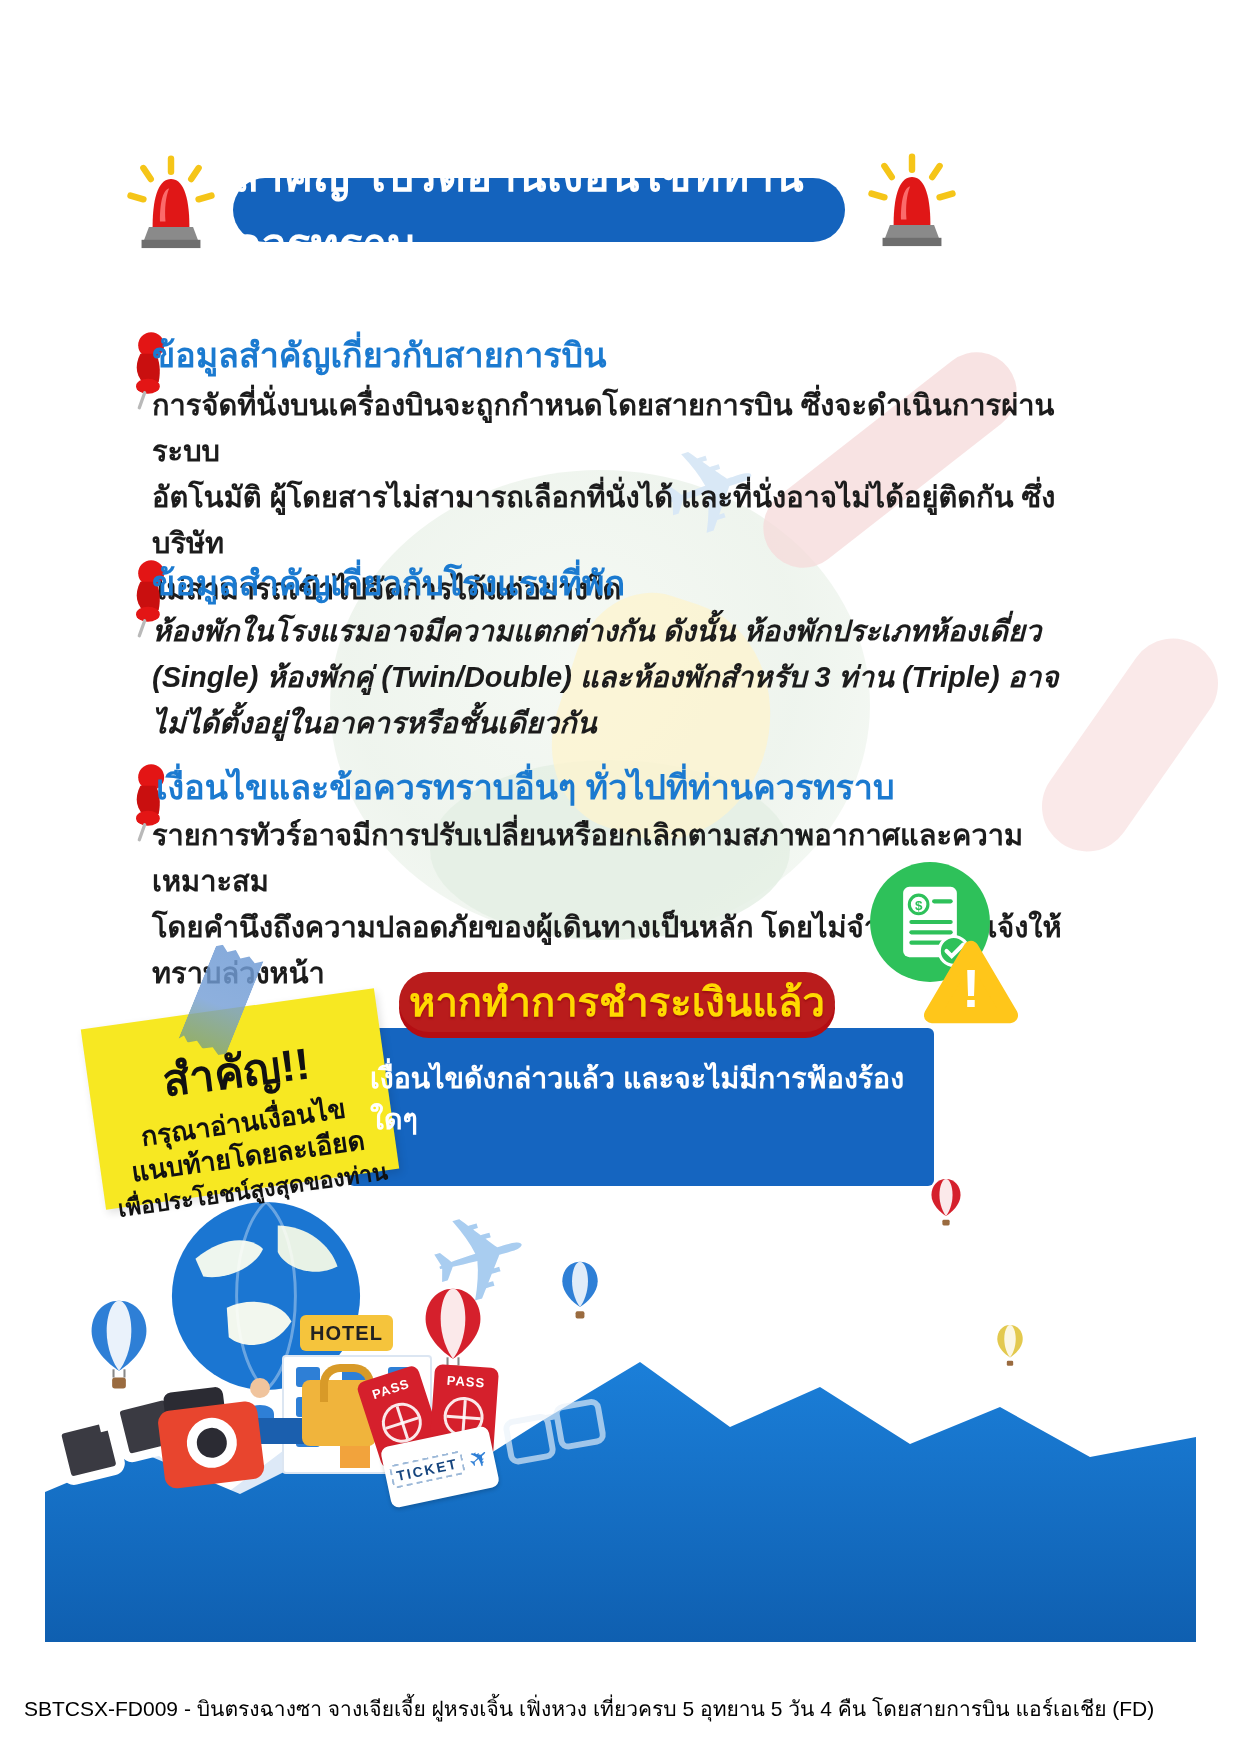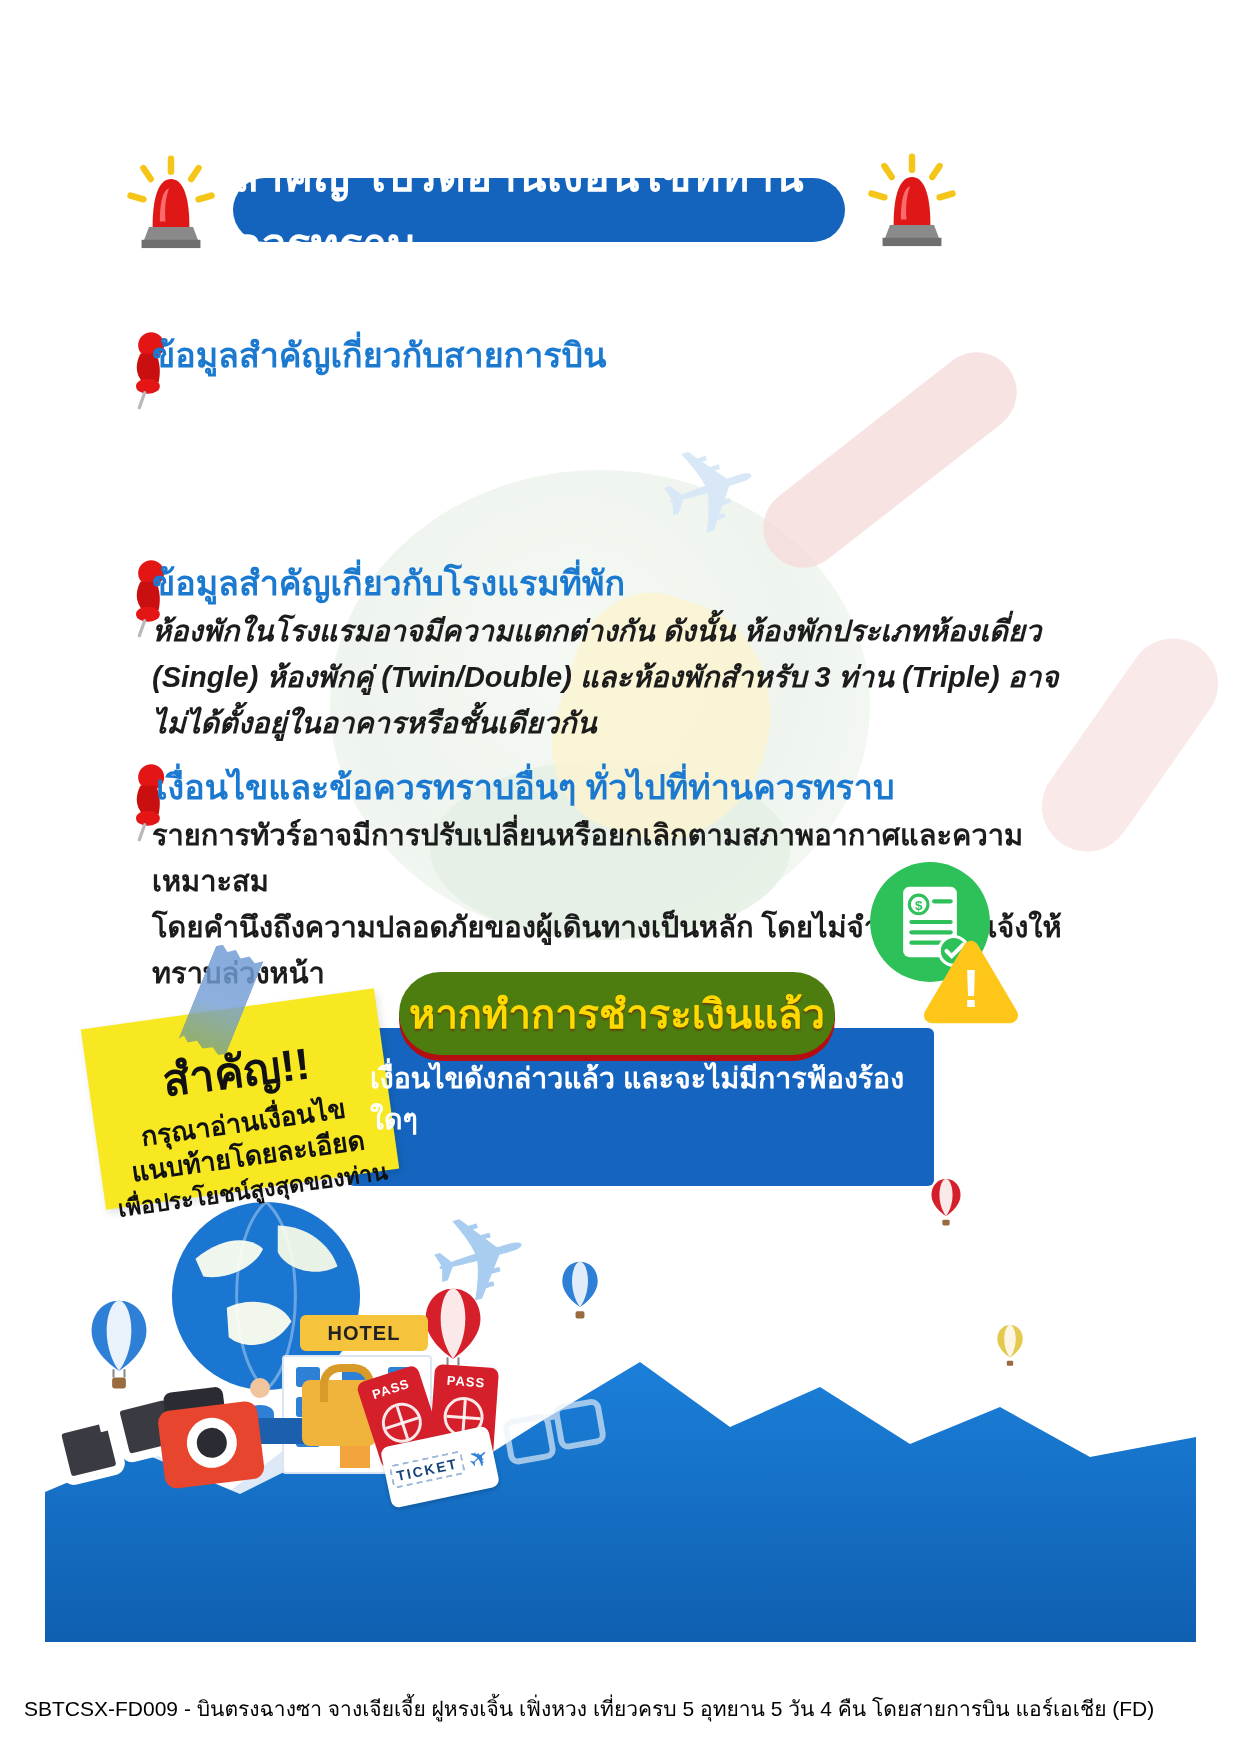--- a/index.html
+++ b/index.html
@@ -37,31 +37,31 @@
     z-index:4;box-shadow:2px 4px 8px rgba(0,0,0,.12);}
   .note-inner{position:absolute;left:0;top:28px;width:100%;text-align:center;color:#111;}
   .note-title{font-size:44px;font-weight:bold;transform:rotate(1deg);}
   .note-line{font-size:26.5px;font-weight:bold;line-height:34px;}
   .tape{left:196px;top:948px;width:50px;height:104px;z-index:5;transform:rotate(22deg);
     background:linear-gradient(180deg, rgba(113,156,213,.85) 0%, rgba(113,156,213,.8) 55%, rgba(130,165,120,.85) 100%);
     clip-path:polygon(0 4%,12% 0,26% 5%,40% 0,55% 6%,70% 1%,85% 5%,100% 0,100% 96%,86% 100%,70% 95%,52% 100%,36% 95%,20% 100%,8% 95%,0 100%);}
 
   
   .paybox{left:348px;top:1028px;width:586px;height:158px;background:#1565c0;border-radius:6px;z-index:3;}
-  .paybanner{left:399px;top:972px;width:436px;height:83px;background:#4d7c0f;border-radius:42px;z-index:4;
+  .paybanner{left:399px;top:972px;width:436px;height:60px;background:#b91c1c;border-radius:42px;z-index:4;
     display:flex;align-items:center;justify-content:center;box-shadow:0 6px 0 #b40d12;}
   .paybanner span{color:#ffd900;font-size:40px;font-weight:bold;text-shadow:0 2px 2px rgba(120,0,0,.45);}
   .paytext{left:370px;top:1058px;width:548px;z-index:4;color:#fff;font-size:28.5px;font-weight:bold;line-height:41px;}
   .docicon{left:868px;top:860px;width:124px;height:124px;z-index:4;}
   .warnicon{left:922px;top:936px;width:98px;height:92px;z-index:5;}
 
   
   .strip{left:0;top:1180px;width:1241px;height:470px;z-index:1;}
   .hotel{left:282px;top:135px;width:146px;height:155px;z-index:3;}
-  .hotel .sign{position:absolute;left:18px;top:0;width:128px;height:36px;background:#f5c43c;border-radius:6px;
+  .hotel .sign{position:absolute;left:18px;top:0;width:93px;height:36px;background:#f5c43c;border-radius:6px;
     display:flex;align-items:center;justify-content:center;font-size:20px;font-weight:bold;color:#222;letter-spacing:1px;}
   .hotel .bld{position:absolute;left:0;top:40px;width:146px;height:115px;background:#fff;border:2px solid #dce6f2;border-radius:4px;}
   .hotel .win{position:absolute;width:24px;height:20px;background:#2e7fd6;border-radius:3px;}
   .hotel .door{position:absolute;left:58px;top:108px;width:30px;height:45px;background:#f2a33c;border-radius:4px 4px 0 0;}
   .balloon{z-index:2;}
   .globe{left:168px;top:18px;width:196px;height:196px;z-index:2;}
   .plane{left:430px;top:18px;font-size:120px;color:#a9cdf0;transform:rotate(-16deg);z-index:2;line-height:1;}
   .reception{left:222px;top:196px;z-index:4;}
 
   .item{z-index:5;}
@@ -133,20 +133,25 @@
     <rect x="18" y="92" width="64" height="9" fill="#6e6e6e"></rect>
   </svg>
 
   <svg class="abs pin section" style="left:124px;top:330px;" viewBox="0 0 44 74">
     <circle cx="24" cy="14" r="12" fill="#e31515"></circle>
     <path d="M14 22 C8 34 10 44 20 52 L31 48 C33 38 32 28 28 22 Z" fill="#c90f0f"></path>
     <ellipse cx="21" cy="52" rx="11" ry="7" fill="#e31515"></ellipse>
     <line x1="18" y1="58" x2="13" y2="72" stroke="#b9b9b9" stroke-width="3" stroke-linecap="round"></line>
   </svg>
   <div class="abs s-head section" style="left:152px;top:328px;">ข้อมูลสำคัญเกี่ยวกับสายการบิน</div>
+  <div class="abs s-body section" style="left:152px;top:382px;">
+    <div>การจัดที่นั่งบนเครื่องบินจะถูกกำหนดโดยสายการบิน ซึ่งจะดำเนินการผ่านระบบ</div>
+    <div>อัตโนมัติ ผู้โดยสารไม่สามารถเลือกที่นั่งได้ และที่นั่งอาจไม่ได้อยู่ติดกัน ซึ่งบริษัท</div>
+    <div>ไม่สามารถเข้าไปจัดการได้แต่อย่างใด</div>
+  </div>
 
   <svg class="abs pin section" style="left:124px;top:558px;" viewBox="0 0 44 74">
     <circle cx="24" cy="14" r="12" fill="#e31515"></circle>
     <path d="M14 22 C8 34 10 44 20 52 L31 48 C33 38 32 28 28 22 Z" fill="#c90f0f"></path>
     <ellipse cx="21" cy="52" rx="11" ry="7" fill="#e31515"></ellipse>
     <line x1="18" y1="58" x2="13" y2="72" stroke="#b9b9b9" stroke-width="3" stroke-linecap="round"></line>
   </svg>
   <div class="abs s-head section" style="left:152px;top:556px;">ข้อมูลสำคัญเกี่ยวกับโรงแรมที่พัก</div>
   <div class="abs s-body section" style="left:152px;top:608px;font-style:italic;">
     <div>ห้องพักในโรงแรมอาจมีความแตกต่างกัน ดังนั้น ห้องพักประเภทห้องเดี่ยว</div>

